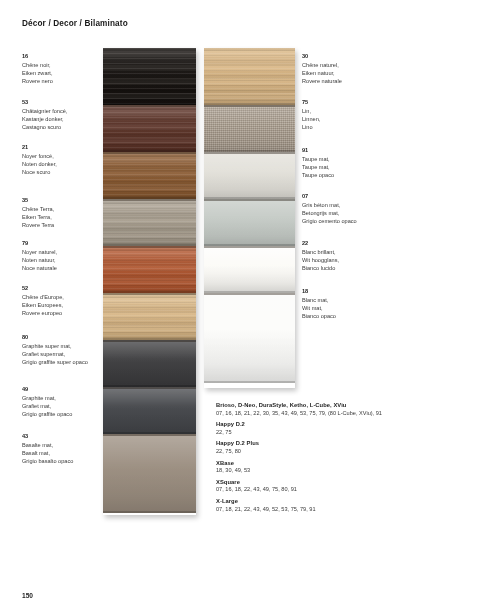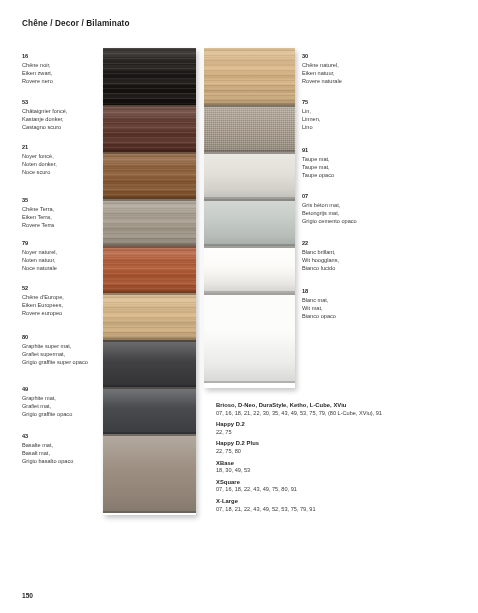--- a/index.html
+++ b/index.html
@@ -176,21 +176,21 @@
     left: 22px;
     top: 592px;
     font-size: 6.6px;
     font-weight: bold;
     color: #1d1d1d;
   }
 </style>
 </head>
 <body>
 
-<div id="page-title">Chêne / Decor / Bilaminato</div>
+<div id="page-title">Décor / Decor / Bilaminato</div>
 
 <div id="swatch-column-left" class="swatch-column">
     <div class="swatch" style="height: 57px; background: rgb(22, 18, 15);">
       <div class="grain grain-wood"></div>
       <div class="sheen"></div>
       <div class="edge"></div>
     </div>
     <div class="swatch" style="height: 47px; background: rgb(92, 51, 39);">
       <div class="grain grain-wood"></div>
       <div class="sheen"></div>

